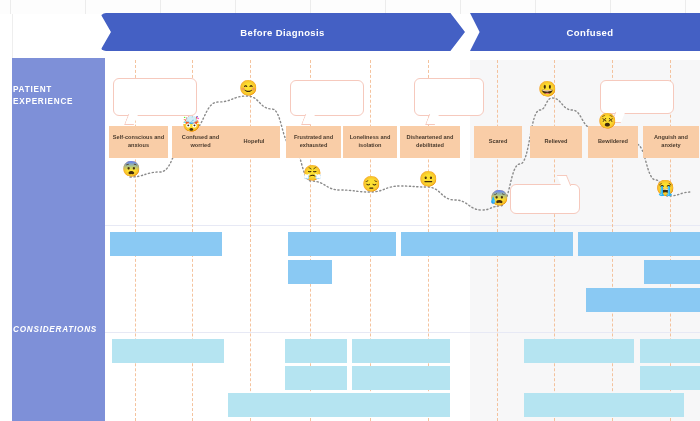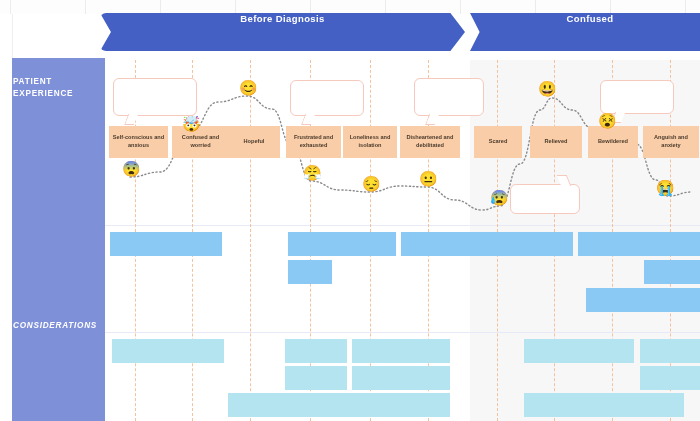--- a/index.html
+++ b/index.html
@@ -16,33 +16,33 @@
   .grid-strip i{position:absolute;top:0;width:1px;height:14px;background:#ececec;}
 
   
   .canvas{position:absolute;left:0;top:14px;width:700px;height:407px;background:#ffffff;}
   .shade-right{position:absolute;left:470px;top:46px;width:230px;height:361px;background:#f7f7f8;}
   .left-rail{position:absolute;left:0;top:0;width:12px;height:407px;background:#ffffff;border-right:1px solid #eeeeee;}
 
   
   .banner{
     position:absolute;height:38px;background:#4460c4;
-    display:flex;align-items:flex-start;justify-content:center;
+    display:flex;align-items:center;justify-content:center;
     color:#ffffff;font-size:9.5px;font-weight:bold;letter-spacing:.4px;
   }
   #banner-before{left:100px;top:13px;width:365px;
     clip-path:polygon(0 0, 96% 0, 100% 50%, 96% 100%, 0 100%, 3% 50%);
     border-top-left-radius:6px;border-bottom-left-radius:6px;}
   #banner-diag{left:470px;top:13px;width:240px;
     clip-path:polygon(0 0, 96% 0, 100% 50%, 96% 100%, 0 100%, 4% 50%);}
   .banner span{pointer-events:none;}
 
   
   .sidebar{position:absolute;left:12px;top:44px;width:93px;height:363px;background:#7e90d8;}
-  .side-row{position:absolute;left:0;width:93px;display:flex;}
+  .side-row{position:absolute;left:0;width:93px;display:flex;align-items:center;}
   .side-row span{
     color:#ffffff;font-size:8.2px;font-weight:bold;letter-spacing:.75px;
     line-height:12px;padding-left:13px;
   }
   #side-patient{top:62px;height:40px;}
   #side-goals{top:185px;height:20px;}
   #side-consider{top:306px;height:20px;font-style:italic;}
 
   
   .band-sep{position:absolute;left:105px;width:595px;height:1px;background:#e7e9f5;}

